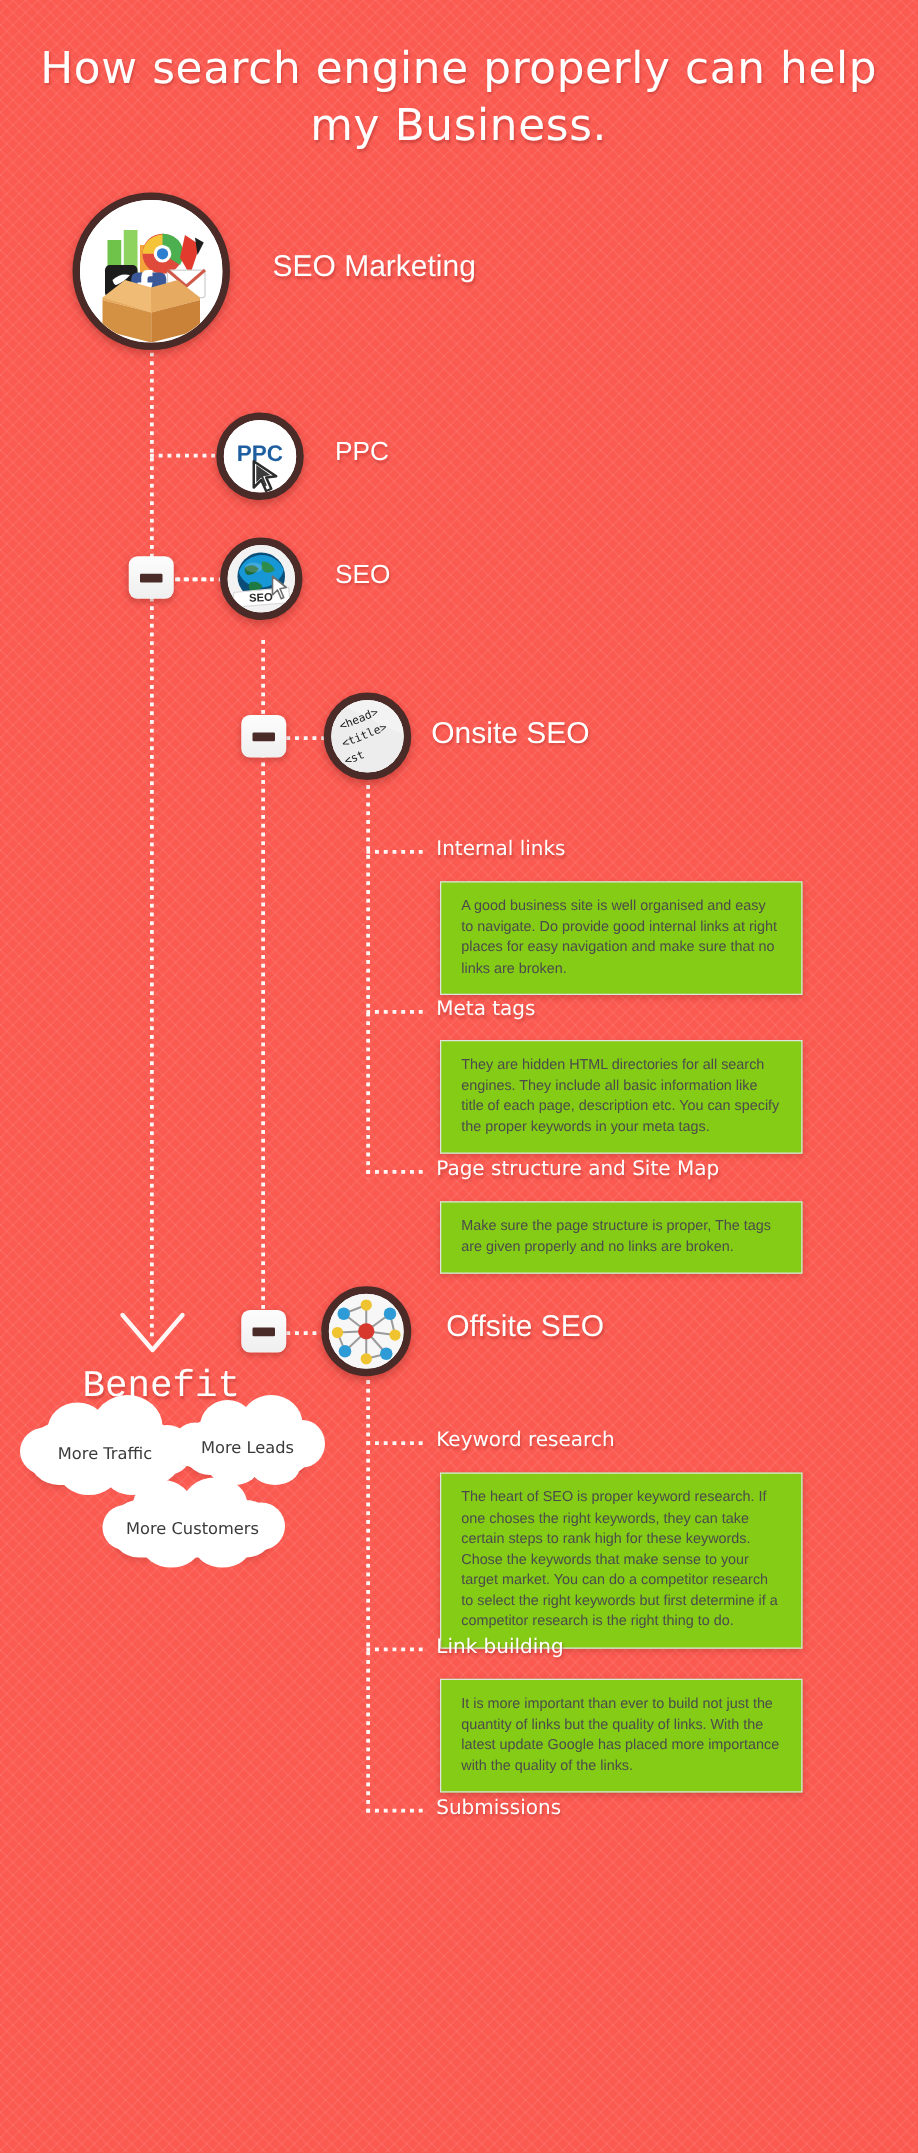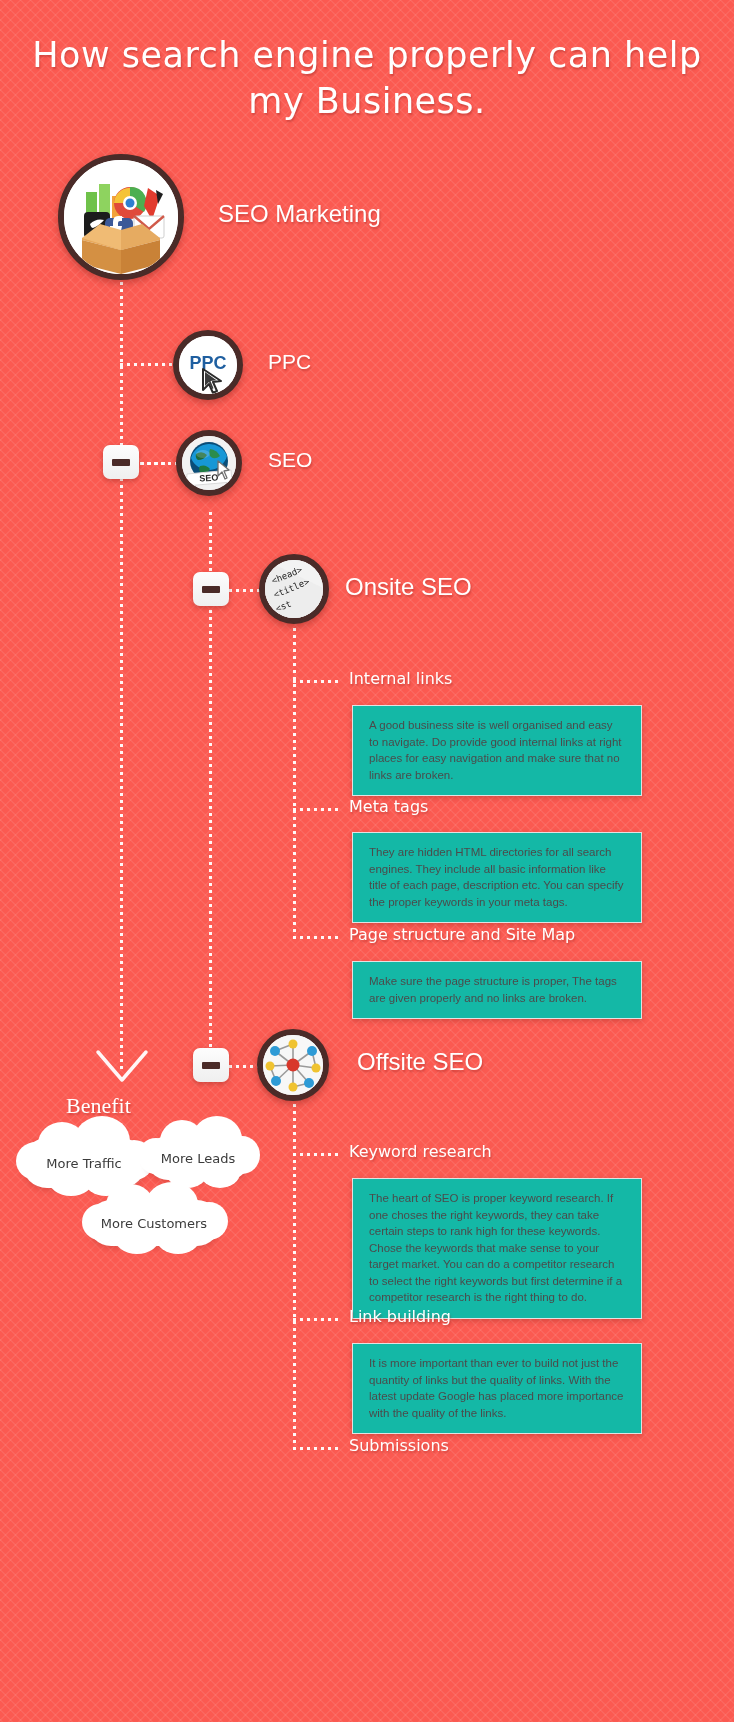--- a/index.html
+++ b/index.html
@@ -99,36 +99,36 @@
   .detail-head {
     position: absolute;
     color: #ffffff;
     font-size: 16px;
     font-family: "DejaVu Sans", sans-serif;
     text-shadow: 1px 2px 2px rgba(140,30,25,.35);
     white-space: nowrap;
   }
   .detail-box {
     position: absolute;
-    background: #14b8a6;
+    background: #84cc16;
     border: 1px solid #e2e2e2;
     box-shadow: 0 2px 5px rgba(120,25,20,.28);
     padding: 11px 16px 12px 16px;
     color: #4b4b4b;
     font-size: 11.5px;
     line-height: 16.5px;
     font-family: "Liberation Sans", sans-serif;
   }
 
   
   .benefit-title {
     position: absolute;
     color: #ffffff;
-    font-size: 22px;
-    font-family: Liberation Serif, serif;
+    font-size: 30px;
+    font-family: Liberation Mono, monospace;
     text-shadow: 1px 2px 2px rgba(140,30,25,.35);
     text-align: right;
   }
   .cloud {
     position: absolute;
     background: #ffffff;
     border-radius: 50%;
     display: flex;
     align-items: center;
     justify-content: center;

